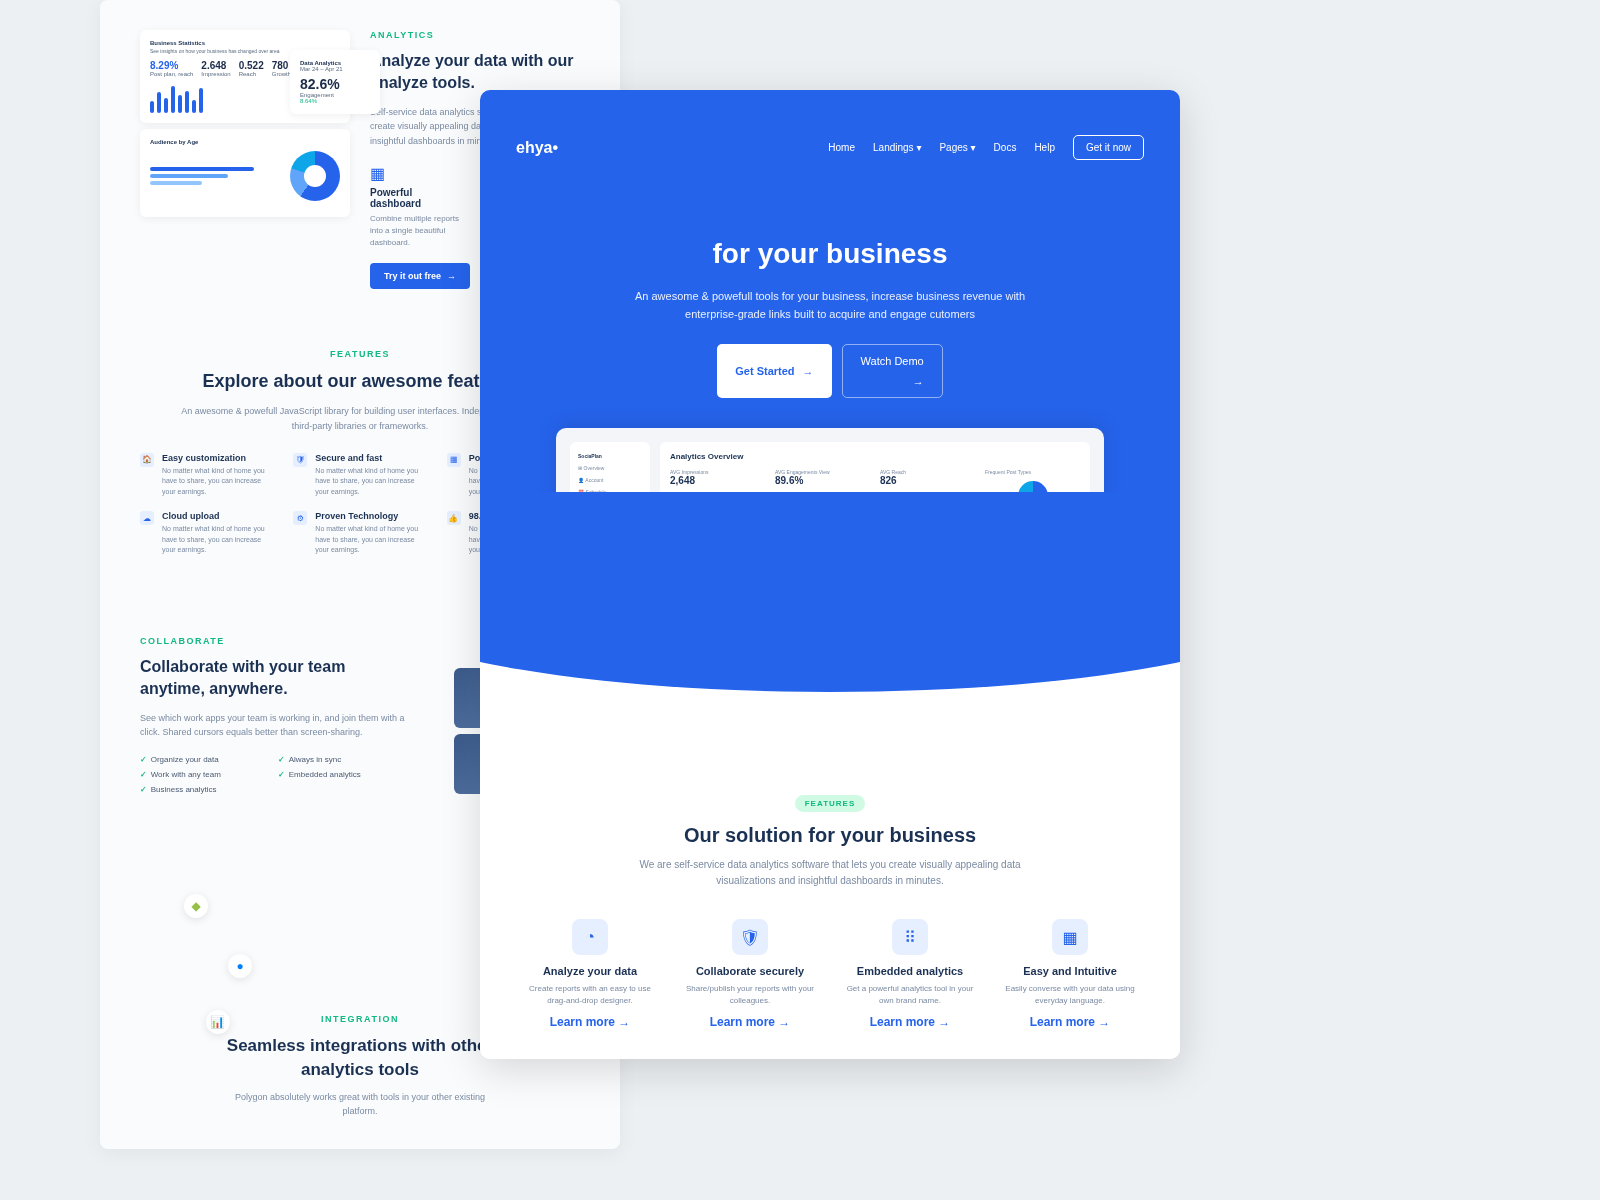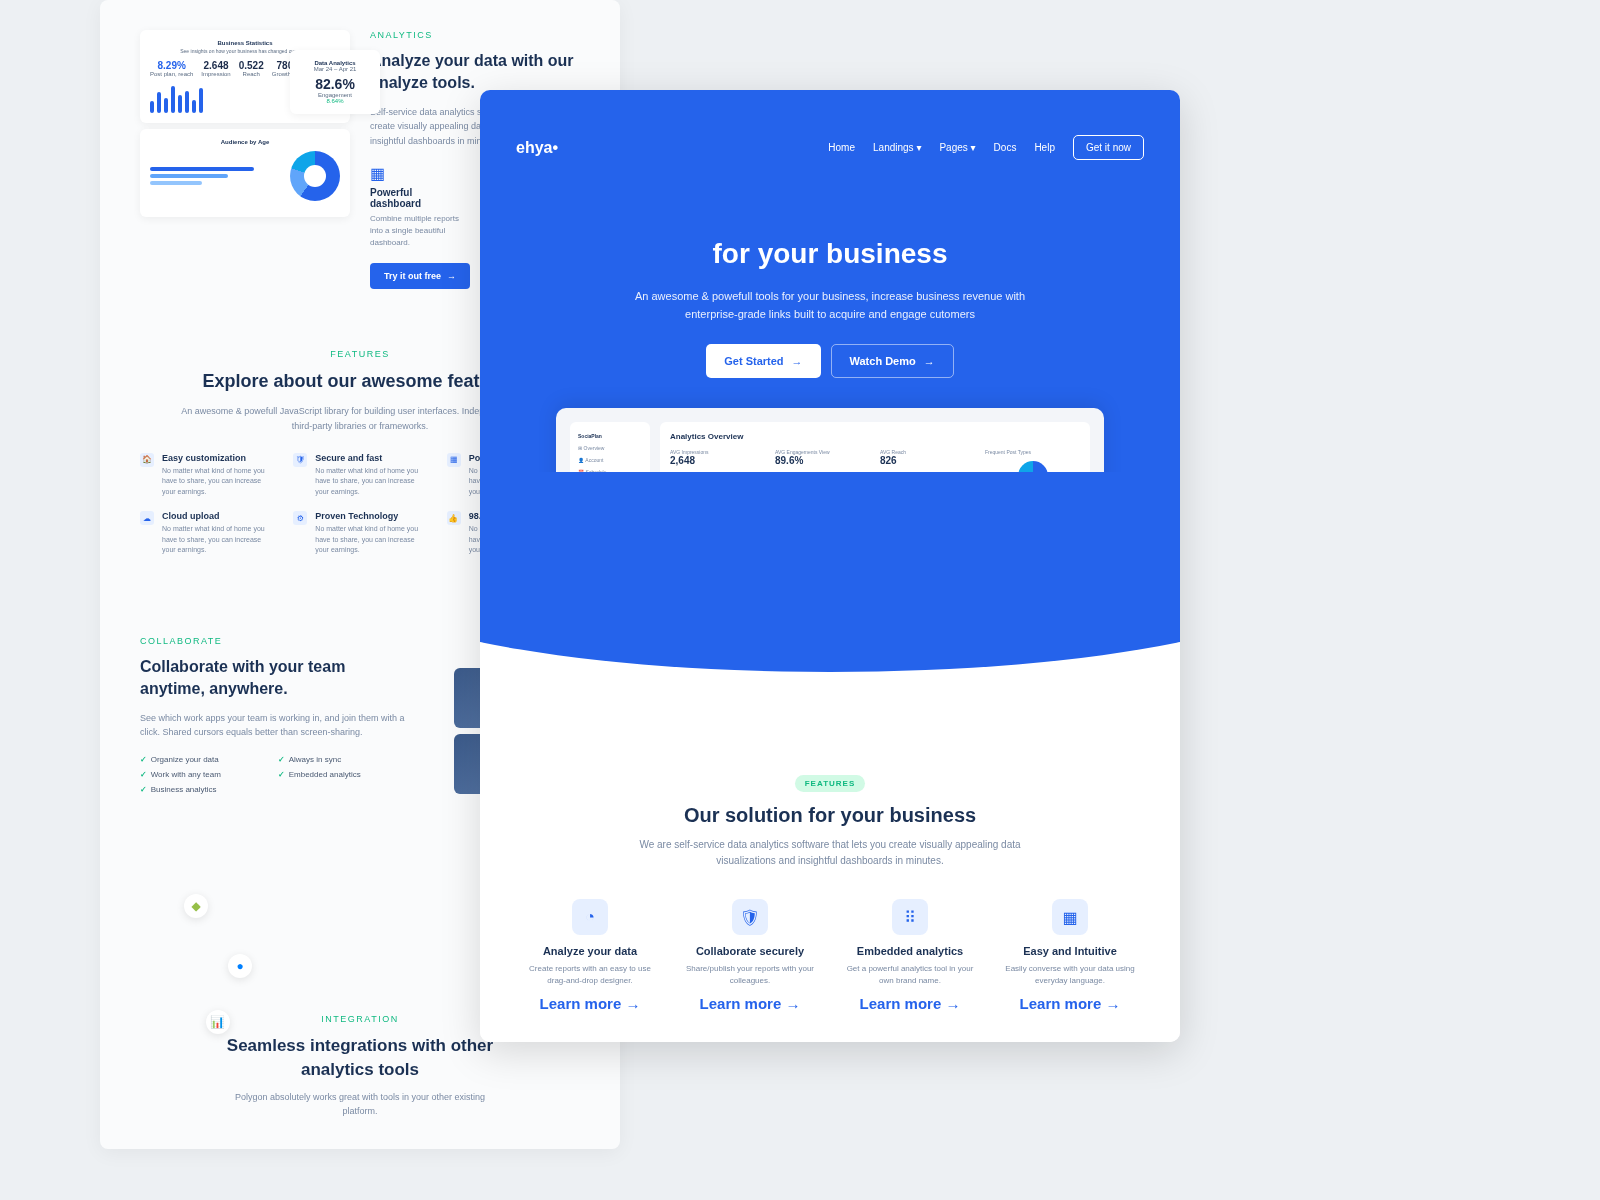--- a/index.html
+++ b/index.html
@@ -7,21 +7,21 @@
 
 
 .page-left { position: absolute; left: 100px; top: 0; width: 520px; background: #fafbfc; border-radius: 8px; box-shadow: 0 4px 20px rgba(0,0,0,0.05); padding: 30px 40px; }
 .mini-card { background: #fff; border-radius: 6px; padding: 10px; box-shadow: 0 2px 8px rgba(0,0,0,0.06); font-size: 6px; color: #5a6b82; flex: 1; }
 .mini-card .num { font-size: 10px; font-weight: 700; color: #1b2b4a; }
 .mini-card .tiny-bars { display: flex; gap: 3px; align-items: flex-end; height: 30px; margin-top: 6px; }
 .mini-card .tiny-bars span { width: 4px; background: #2563eb; border-radius: 2px; }
 .donut-mini { width: 50px; height: 50px; border-radius: 50%; background: conic-gradient(#2563eb 0 60%, #60a5fa 60% 80%, #0ea5e9 80% 100%); position: relative; margin: 6px auto; }
 .donut-mini::after { content: ''; position: absolute; inset: 14px; background: #fff; border-radius: 50%; }
 
-.eyebrow { font-size: 9px; font-weight: 400; letter-spacing: 1.5px; color: #10b981; text-transform: uppercase; margin-bottom: 10px; }
+.eyebrow { font-size: 9px; font-weight: 700; letter-spacing: 1.5px; color: #10b981; text-transform: uppercase; margin-bottom: 10px; }
 .sec-title { font-size: 16px; font-weight: 700; color: #1b3154; line-height: 1.4; margin-bottom: 10px; }
 .sec-desc { font-size: 9px; color: #7a8aa3; line-height: 1.6; margin-bottom: 16px; }
 .feat-row { display: flex; gap: 30px; margin-bottom: 14px; }
 .feat-item { flex: 1; }
 .feat-item .ft { font-size: 10px; font-weight: 700; color: #1b3154; margin-bottom: 4px; }
 .feat-item .fd { font-size: 8px; color: #7a8aa3; line-height: 1.5; }
 .btn-try { display: inline-flex; align-items: center; gap: 6px; background: #2563eb; color: #fff; font-size: 9px; font-weight: 600; padding: 8px 14px; border-radius: 4px; border: none; cursor: pointer; }
 
 .features-sec { margin-top: 60px; text-align: center; }
 .features-grid { display: grid; grid-template-columns: repeat(3, 1fr); gap: 14px 20px; margin-top: 20px; text-align: left; }
@@ -46,21 +46,21 @@
 .hero { background: #2563eb; color: #fff; padding: 30px 36px 0; position: relative; overflow: hidden; }
 .nav { display: flex; align-items: center; justify-content: space-between; margin-bottom: 40px; margin-top: 15px; }
 .logo { font-size: 16px; font-weight: 700; }
 .nav-links { display: flex; align-items: center; gap: 18px; font-size: 10px; }
 .nav-links a { color: #fff; text-decoration: none; cursor: pointer; }
 .btn-outline { border: 1px solid #fff; padding: 6px 12px; border-radius: 5px; font-size: 10px; cursor: pointer; background: transparent; color: #fff; }
 .hero h1 { font-size: 28px; font-weight: 700; text-align: center; line-height: 1.3; margin-bottom: 14px; }
 .hero p { font-size: 11px; text-align: center; line-height: 1.7; opacity: 0.9; max-width: 440px; margin: 0 auto 20px; }
 .hero-btns { display: flex; gap: 10px; justify-content: center; margin-bottom: 30px; }
 .btn-white { background: #fff; color: #2563eb; border: none; padding: 10px 18px; border-radius: 5px; font-size: 11px; font-weight: 600; cursor: pointer; display: inline-flex; align-items: center; gap: 8px; }
-.btn-outline2 { background: transparent; color: #fff; border: 1px solid rgba(255,255,255,0.5); padding: 10px 18px; border-radius: 5px; font-size: 11px; font-weight: 700; cursor: pointer; display: inline-flex; align-items: flex-end; gap: 8px; }
+.btn-outline2 { background: transparent; color: #fff; border: 1px solid rgba(255,255,255,0.5); padding: 10px 18px; border-radius: 5px; font-size: 11px; font-weight: 400; cursor: pointer; display: inline-flex; align-items: flex-end; gap: 8px; flex-direction: column; }
 
 .dash-mock { background: #f3f5f9; border-radius: 10px 10px 0 0; margin: 0 40px; padding: 14px; box-shadow: 0 -4px 20px rgba(0,0,0,0.1); position: relative; }
 .dash-mock .dmrow { display: flex; gap: 10px; }
 .dash-side { width: 80px; background: #fff; border-radius: 6px; padding: 8px; font-size: 5px; color: #7a8aa3; }
 .dash-side div { padding: 3px 0; }
 .dash-main { flex: 1; background: #fff; border-radius: 6px; padding: 10px; }
 .dash-main .dtitle { font-size: 8px; font-weight: 700; color: #1b3154; }
 .stat-row { display: flex; gap: 10px; margin: 8px 0; }
 .stat-box { flex: 1; }
 .stat-box .lbl { font-size: 5px; color: #7a8aa3; }
@@ -78,29 +78,29 @@
 
 .solutions { padding: 60px 40px 30px; text-align: center; background: #fff; }
 .pill { display: inline-block; background: #d1fae5; color: #10b981; font-size: 8px; font-weight: 700; letter-spacing: 1px; padding: 4px 10px; border-radius: 10px; margin-bottom: 12px; }
 .solutions h2 { font-size: 20px; font-weight: 700; color: #1b3154; margin-bottom: 10px; }
 .solutions > p { font-size: 10px; color: #7a8aa3; line-height: 1.6; max-width: 420px; margin: 0 auto 30px; }
 .sol-grid { display: grid; grid-template-columns: repeat(4, 1fr); gap: 20px; }
 .sol-item { text-align: center; }
 .sol-icon { width: 36px; height: 36px; border-radius: 8px; background: #e6efff; color: #2563eb; display: flex; align-items: center; justify-content: center; margin: 0 auto 10px; font-size: 16px; }
 .sol-item .t { font-size: 11px; font-weight: 700; color: #1b3154; margin-bottom: 6px; }
 .sol-item .d { font-size: 8px; color: #7a8aa3; line-height: 1.5; margin-bottom: 8px; }
-.sol-item .lnk { font-size: 15px; color: #2563eb; font-weight: 600; cursor: pointer; }
+.sol-item .lnk { font-size: 12px; color: #2563eb; font-weight: 600; cursor: pointer; }
 </style>
 </head>
 <body>
 
 <div class="page-left">
 
   <div style="display:flex;gap:20px;align-items:flex-start;">
-    <div style="flex:1;position:relative;text-align:center;">
+    <div style="flex:1;position:relative;">
       <div class="mini-card">
         <div style="font-weight:700;color:#1b3154;">Business Statistics</div>
         <div style="font-size:5px;margin:2px 0;">See insights on how your business has changed over area</div>
         <div style="display:flex;gap:8px;margin-top:6px;">
           <div>
               <div class="num" style="color:#2563eb">8.29%</div>
               <div>Post plan, reach</div>
             </div>
           <div>
               <div class="num">2.648</div>

